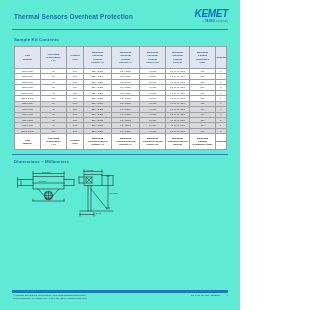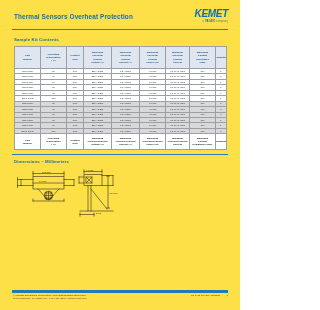--- a/index.html
+++ b/index.html
@@ -3,21 +3,21 @@
 <meta charset="utf-8">
 <style>
   html,body{margin:0;padding:0;}
   body{
     width:240px;height:310px;overflow:hidden;
     background:#ffffff;
     font-family:"Liberation Sans", sans-serif;
     color:#231f20;
     position:relative;
   }
-  .page{position:absolute;inset:0;background:#fde047;}
+  .page{position:absolute;inset:0;background:#5eead4;}
 
   
   .hdr{position:absolute;left:0;top:0;width:240px;height:34px;}
   .hdr-title{
     position:absolute;left:14px;top:13px;
     font-size:6.4px;font-weight:bold;color:#1b6ca8;
     letter-spacing:.12px;white-space:nowrap;
   }
   .logo-wrap{position:absolute;right:12px;top:9px;text-align:right;}
   .logo-kemet{

